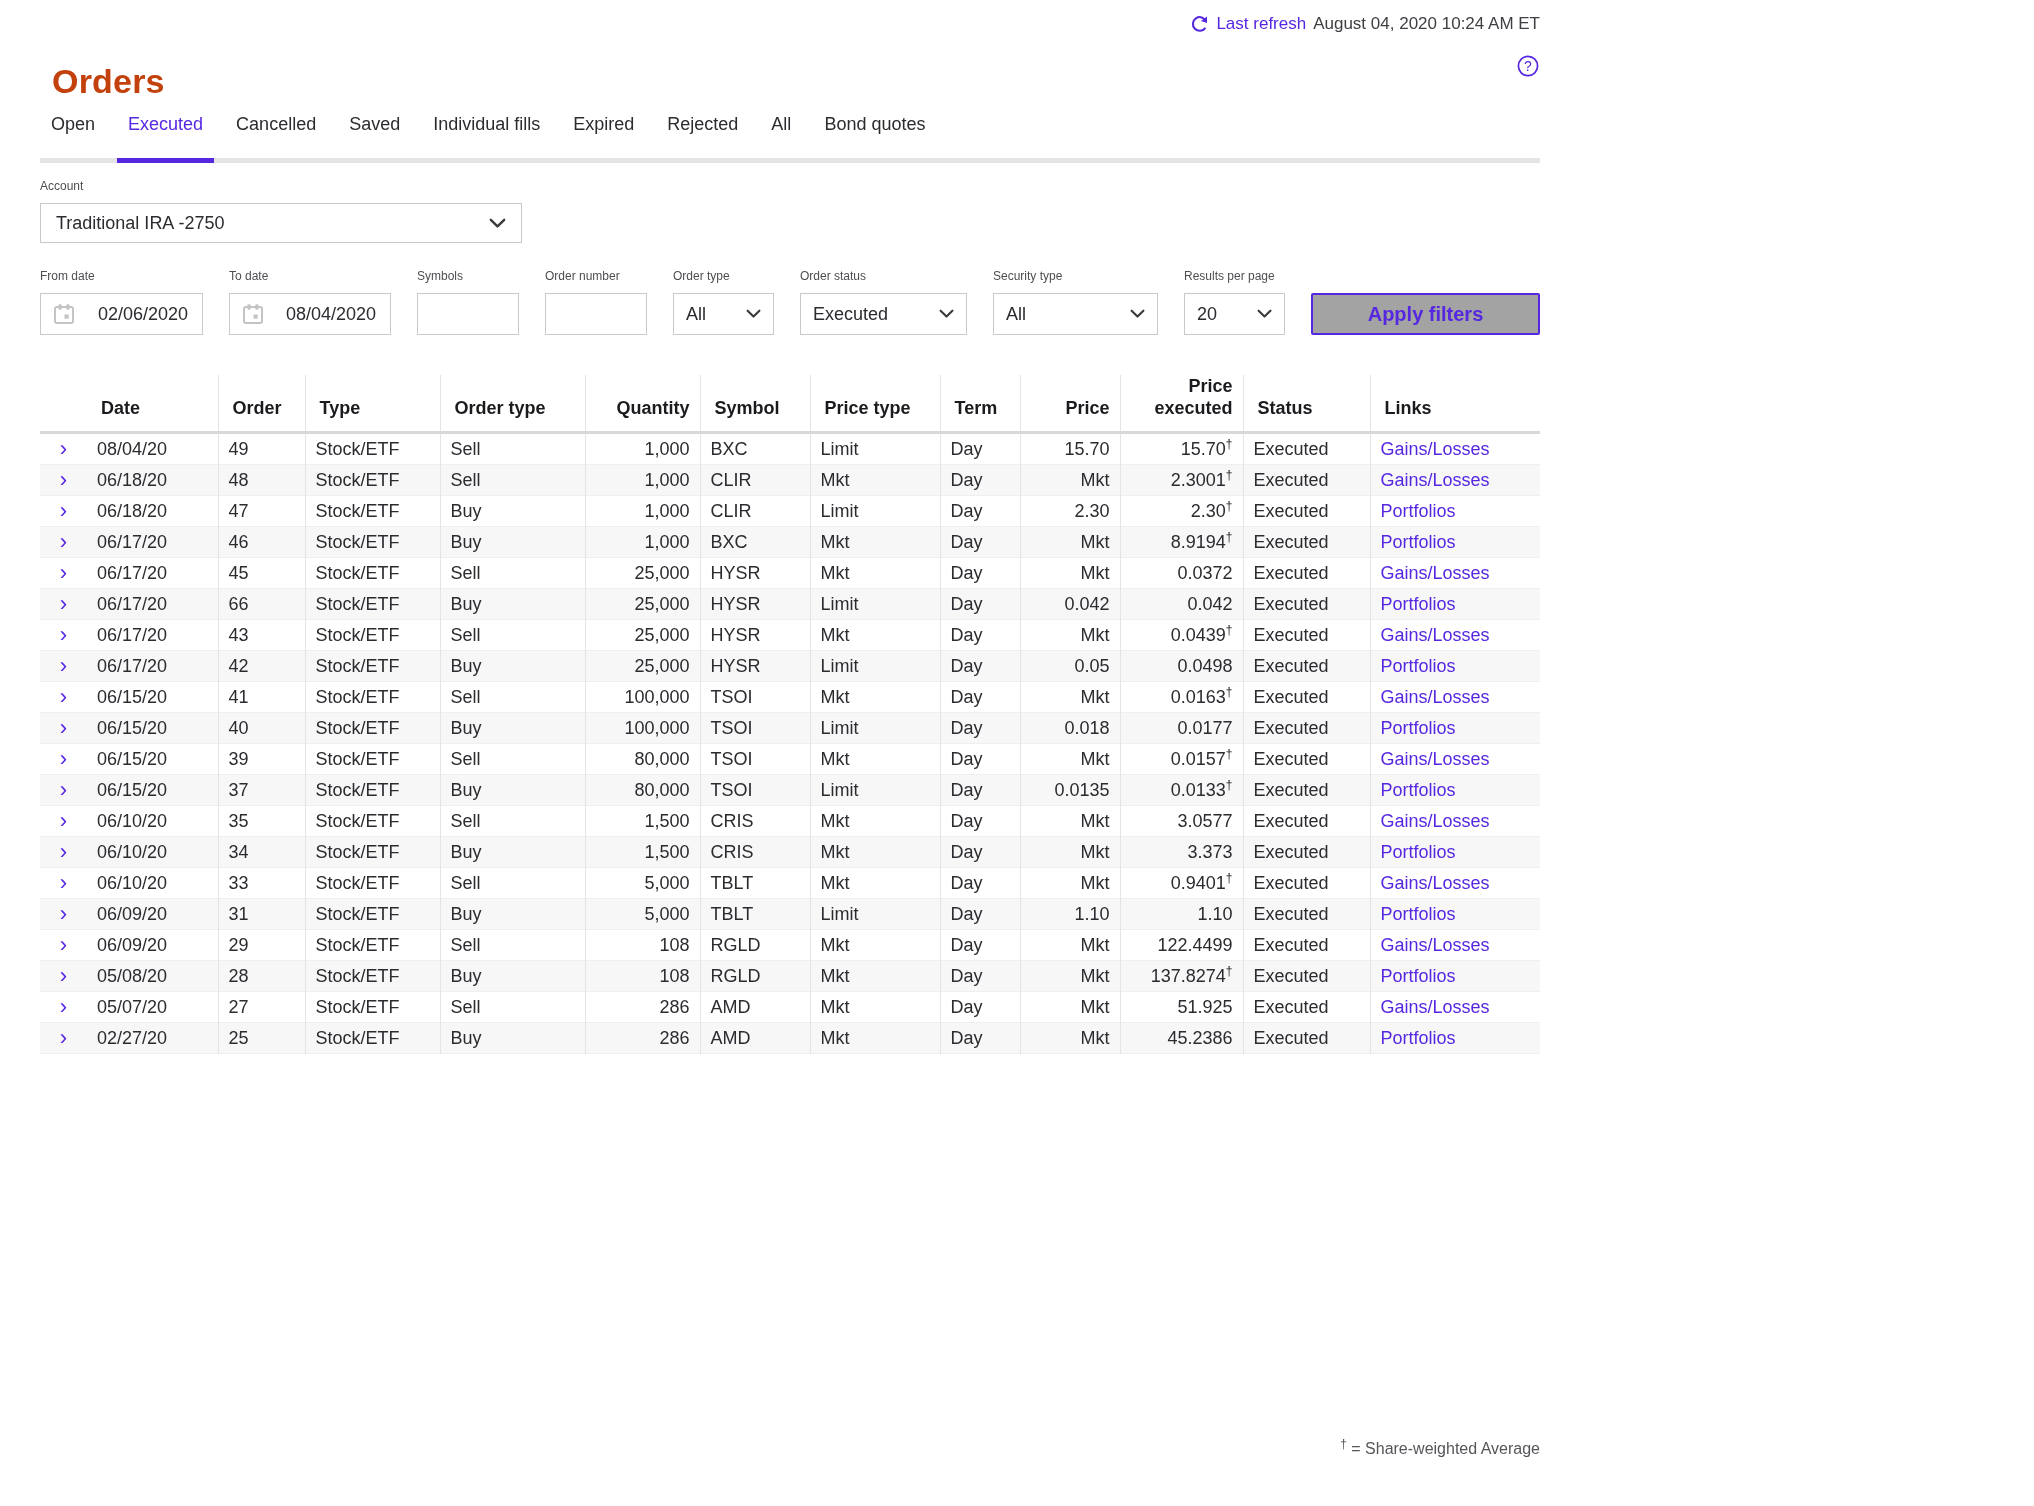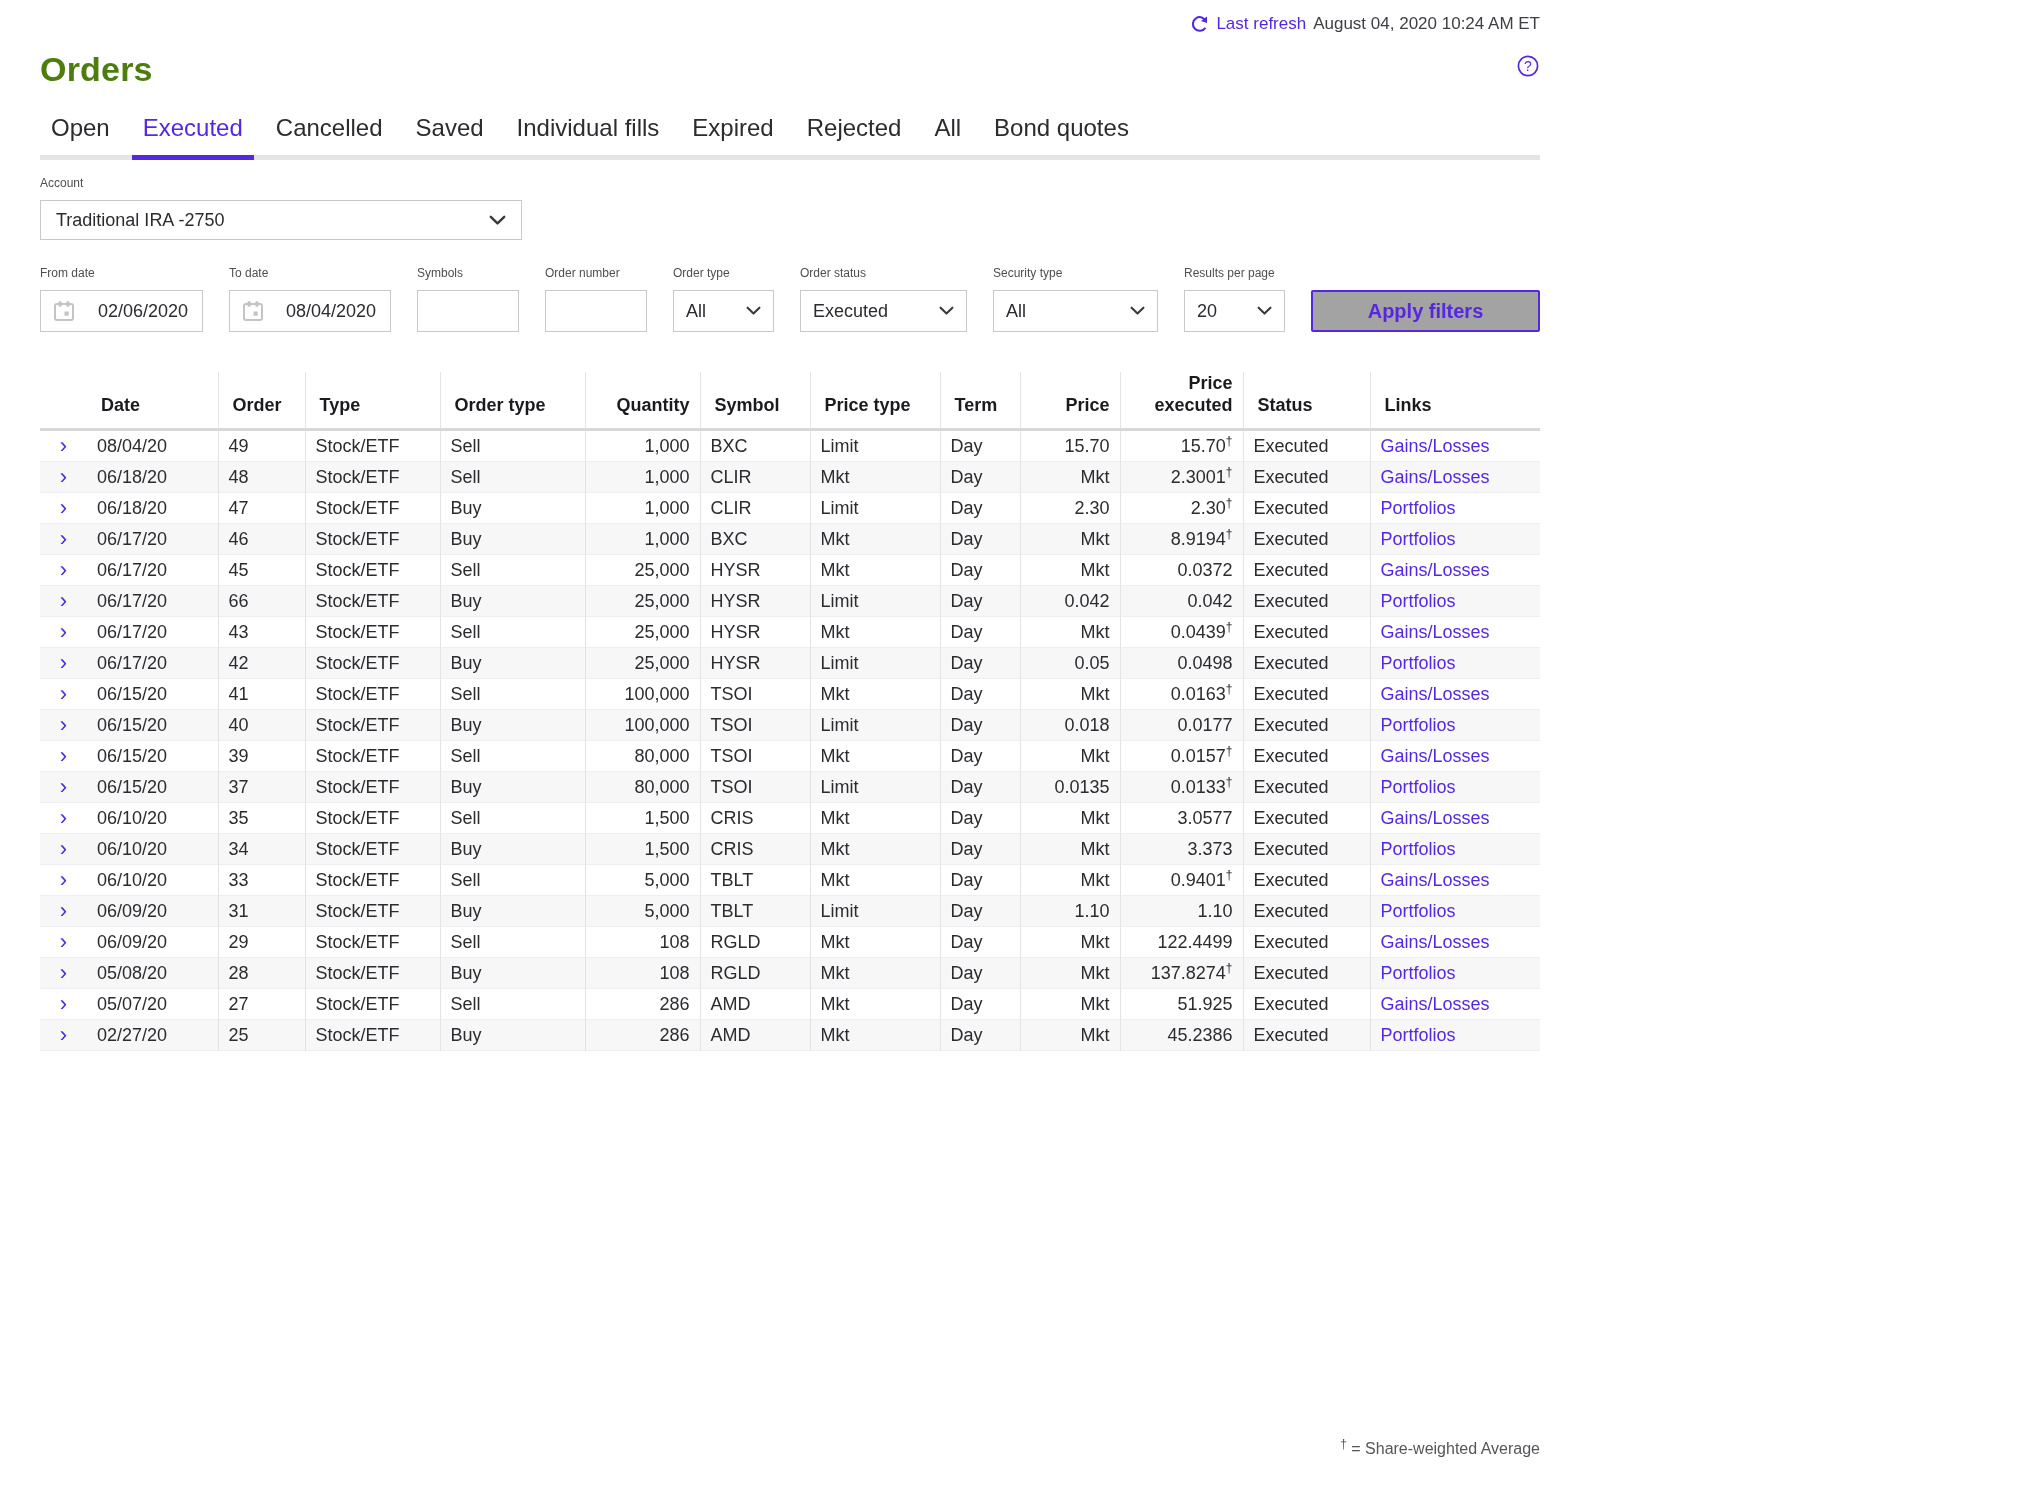--- a/index.html
+++ b/index.html
@@ -14,26 +14,26 @@
   }
   .content { padding:12px 0 0 40px; width:1540px; }
 
   
   .refresh-row { width:1500px; display:flex; justify-content:flex-end; align-items:center; height:24px; font-size:17px; }
   .refresh-link { display:flex; align-items:center; gap:7px; color:#5627e0; cursor:pointer; }
   .refresh-time { color:#3f4045; margin-left:7px; }
 
   
   .title-row { width:1500px; display:flex; justify-content:space-between; align-items:flex-start; margin-top:14px; height:46px; }
-  h1 { margin:0; font-size:34px; font-weight:bold; color:#4d7c0f; letter-spacing:.2px; }
+  h1 { margin:12px; font-size:34px; font-weight:bold; color:#c2410c; letter-spacing:.2px; }
   .help-icon { margin-top:4px; cursor:pointer; }
 
   
   .tabs { width:1500px; display:flex; margin-top:18px; border-bottom:5px solid #e4e4e6; }
-  .tab { padding:0 11px 13px; font-size:24px; color:#2b2b30; position:relative; cursor:pointer; white-space:nowrap; margin-right:11px; }
+  .tab { padding:0 11px 23px; font-size:18px; color:#2b2b30; position:relative; cursor:pointer; white-space:nowrap; margin-right:11px; }
   .tab.active { color:#5627e0; }
   .tab.active::after { content:""; position:absolute; left:0; right:0; bottom:-5px; height:5px; background:#5627e0; }
 
   
   .field-label { font-size:12px; color:#4e4e52; margin-bottom:10px; }
   .box { height:42px; border:1px solid #c9c9c9; background:#fff; display:flex; align-items:center; padding:0 12px; font-size:18px; color:#2b2b30; }
   .select-box { justify-content:space-between; cursor:pointer; }
   .date-box .date-value { margin-left:auto; padding-right:2px; }
   input.box { outline:none; font-family:inherit; }
 

